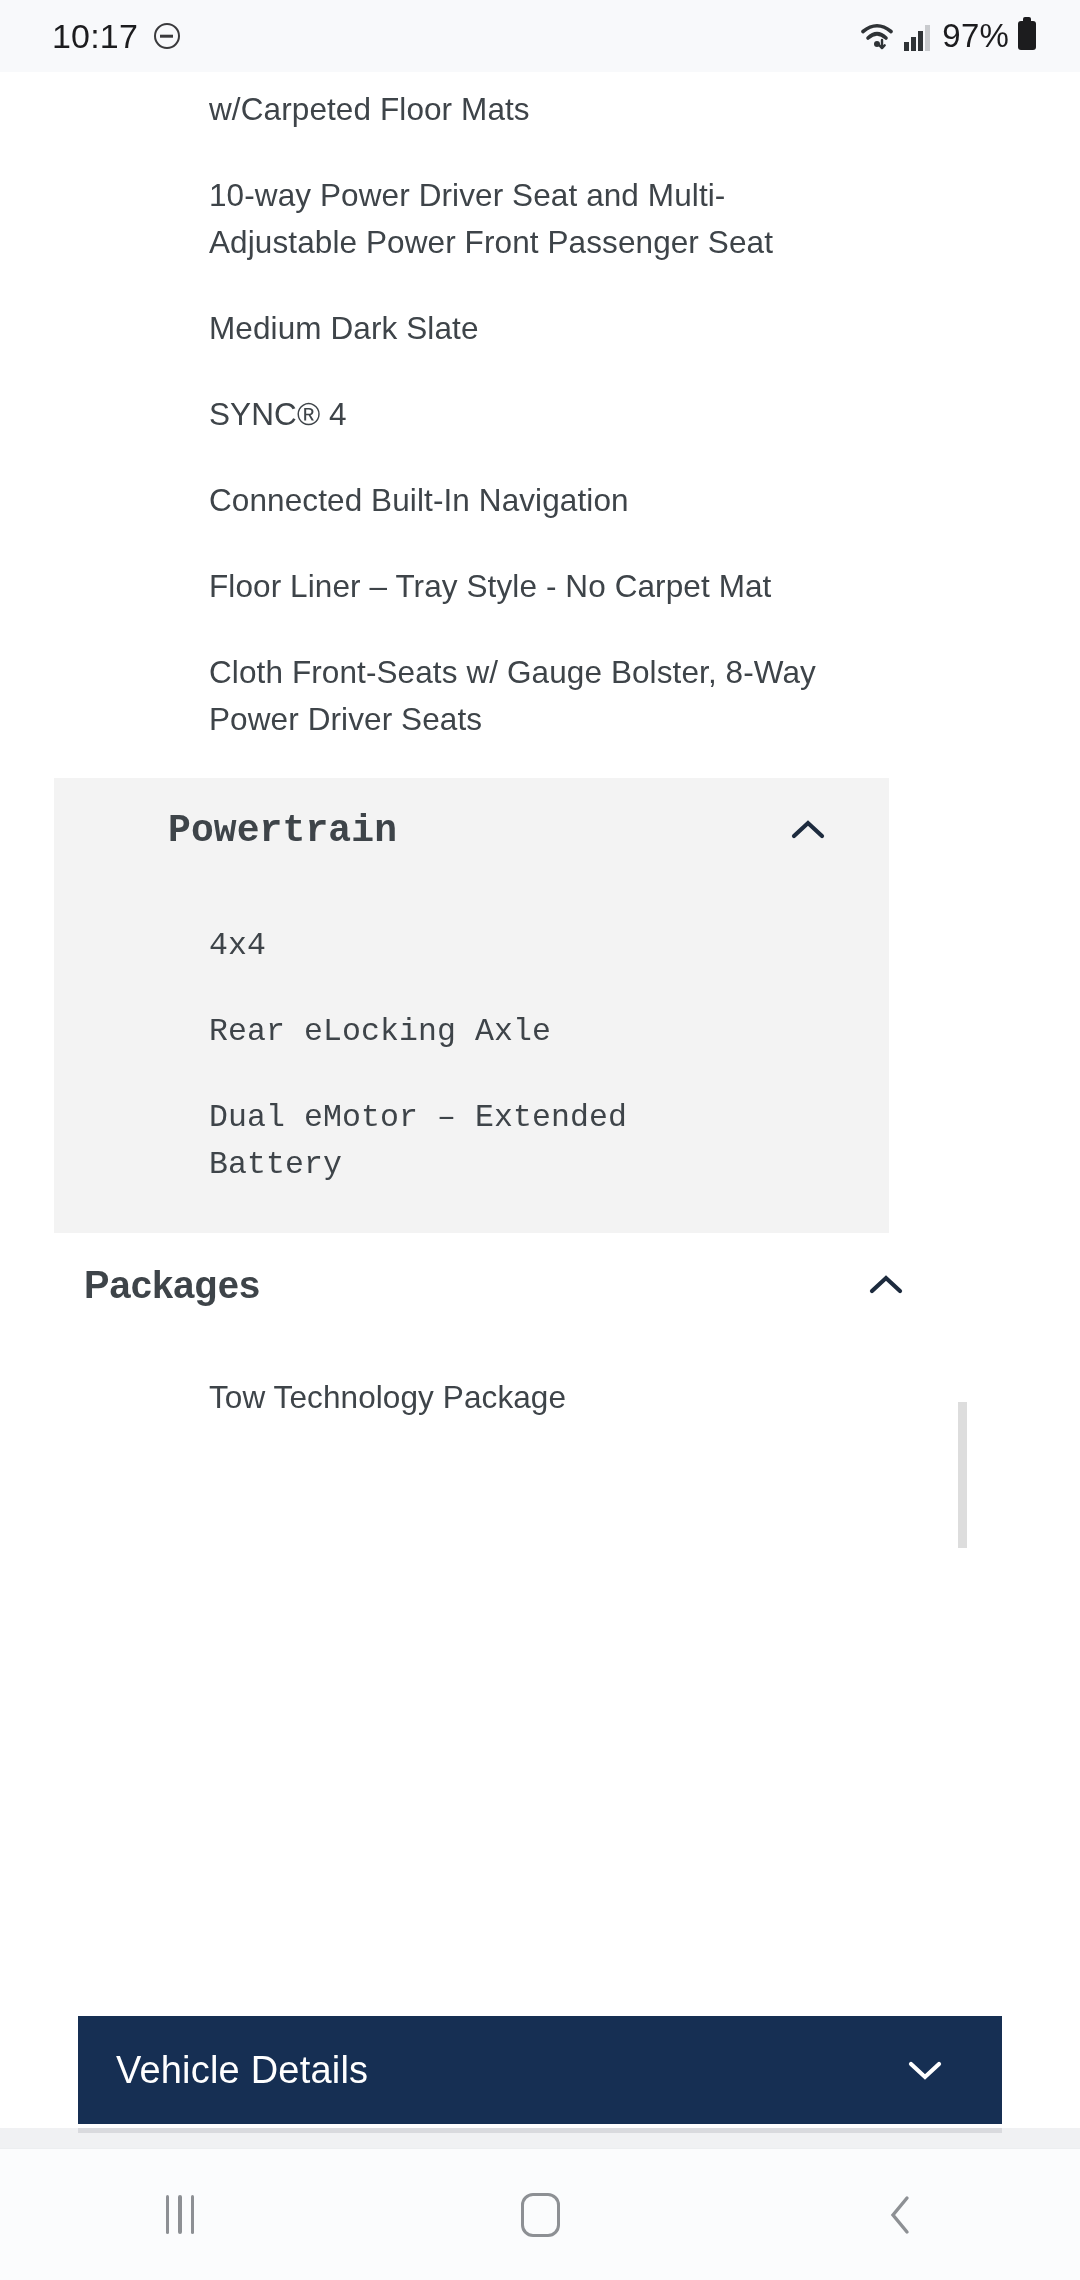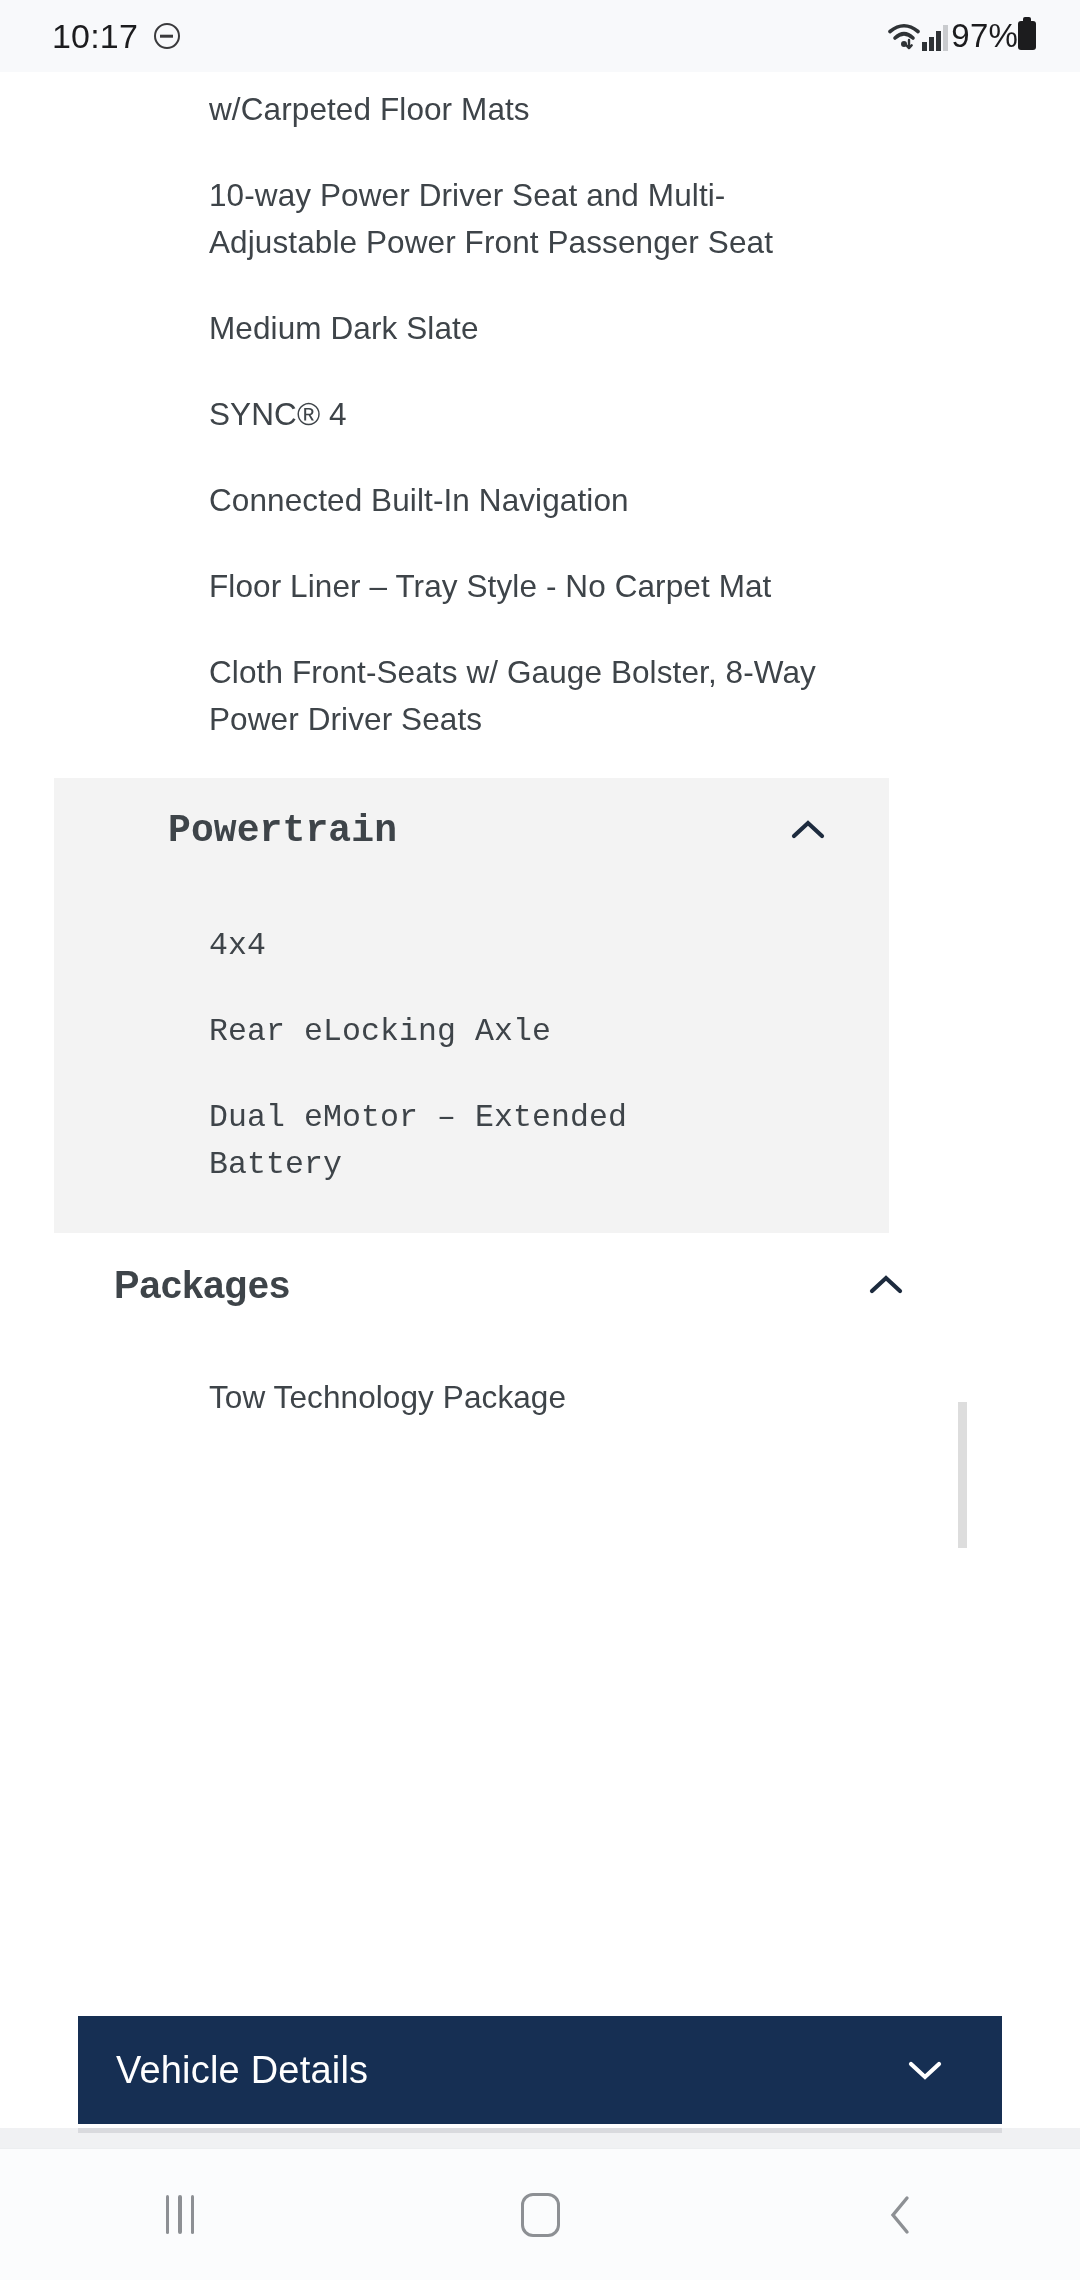--- a/index.html
+++ b/index.html
@@ -20,21 +20,21 @@
   .sb-left{ display:flex; align-items:center; gap:16px; margin-left:52px; }
   .sb-time{ font-size:34px; color:#1c1c1e; letter-spacing:0.2px; }
   .dnd-icon{
     width:26px; height:26px; border:2.6px solid #3a3a3c; border-radius:50%;
     position:relative;
   }
   .dnd-icon::after{
     content:""; position:absolute; left:4px; top:50%; transform:translateY(-50%);
     width:13px; height:2.6px; background:#3a3a3c;
   }
-  .sb-right{ margin-left:auto; margin-right:44px; display:flex; align-items:flex-end; }
+  .sb-right{ margin-left:auto; margin-right:44px; display:flex; align-items:flex-end; gap:9px; }
   .wifi-icon{ width:34px; height:30px; position:relative; display:block; }
   .sig-icon{ width:30px; height:30px; display:block; }
   .sb-batt-text{ font-size:33px; color:#1c1c1e; line-height:30px; letter-spacing:0.2px;}
   .batt-icon{
     width:18px; height:29px; background:#1c1c1e; border-radius:3px; position:relative;
     margin-bottom:1px;
   }
   .batt-icon::before{
     content:""; position:absolute; top:-4px; left:5px; width:8px; height:4px;
     background:#1c1c1e; border-radius:2px 2px 0 0;
@@ -177,21 +177,21 @@
       <div class="feature-item" style="padding-left:155px;">4x4</div>
       <div style="height:39px;"></div>
       <div class="feature-item" style="padding-left:155px;">Rear eLocking Axle</div>
       <div style="height:39px;"></div>
       <div class="feature-item" style="padding-left:155px;">Dual eMotor – Extended Battery</div>
       <div style="height:45px;"></div>
 
     </div>
 
     <div>
-      <div class="section-header" style="padding-left:114px; padding-right:58px;">
+      <div class="section-header" style="padding-left:84px; padding-right:58px;">
         <span class="section-title">Packages</span>
         <span class="chev">
           <svg viewBox="0 0 46 46" width="46" height="46">
             <path d="M9 29 L23 16 L37 29" stroke="#1d2b3e" stroke-width="4.2" fill="none" stroke-linecap="round" stroke-linejoin="miter"></path>
           </svg>
         </span>
       </div>
 
       <div style="height:37px;"></div>
       <div class="feature-item">Tow Technology Package</div>

